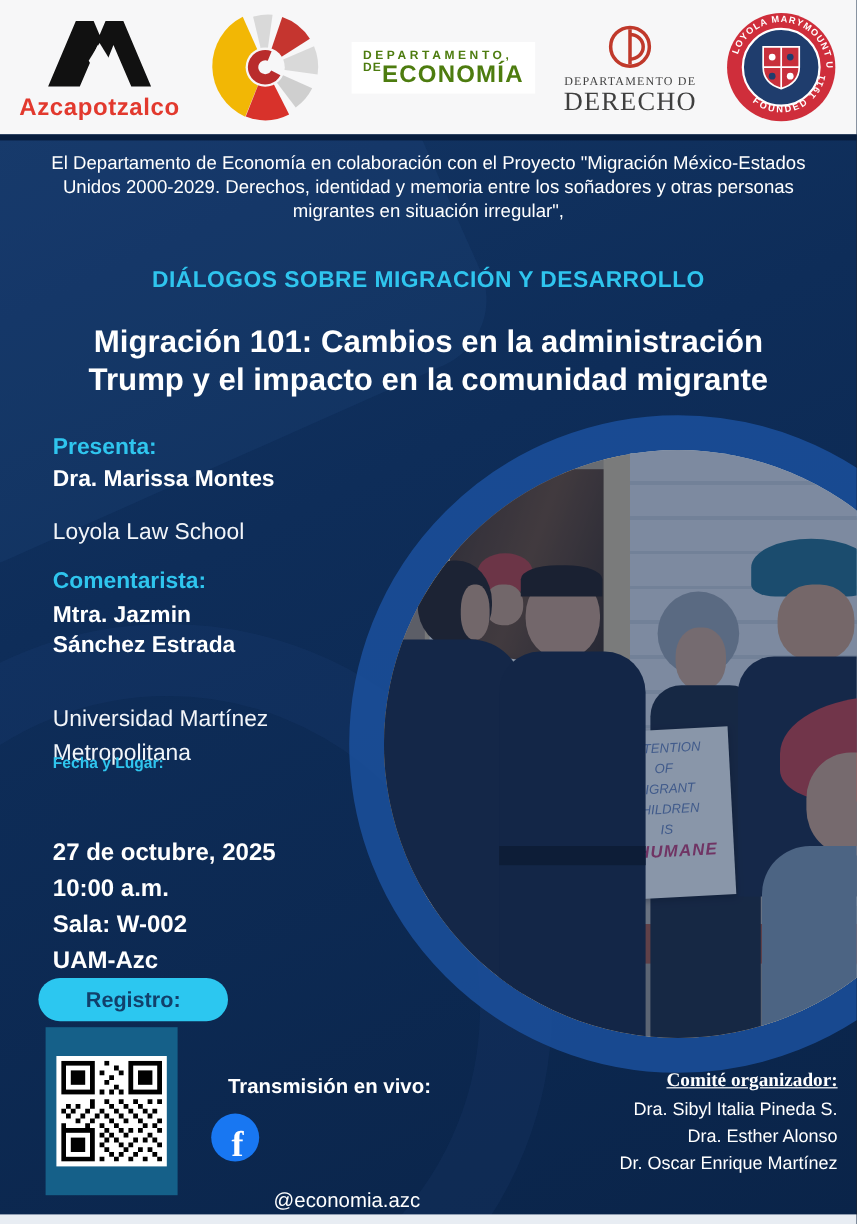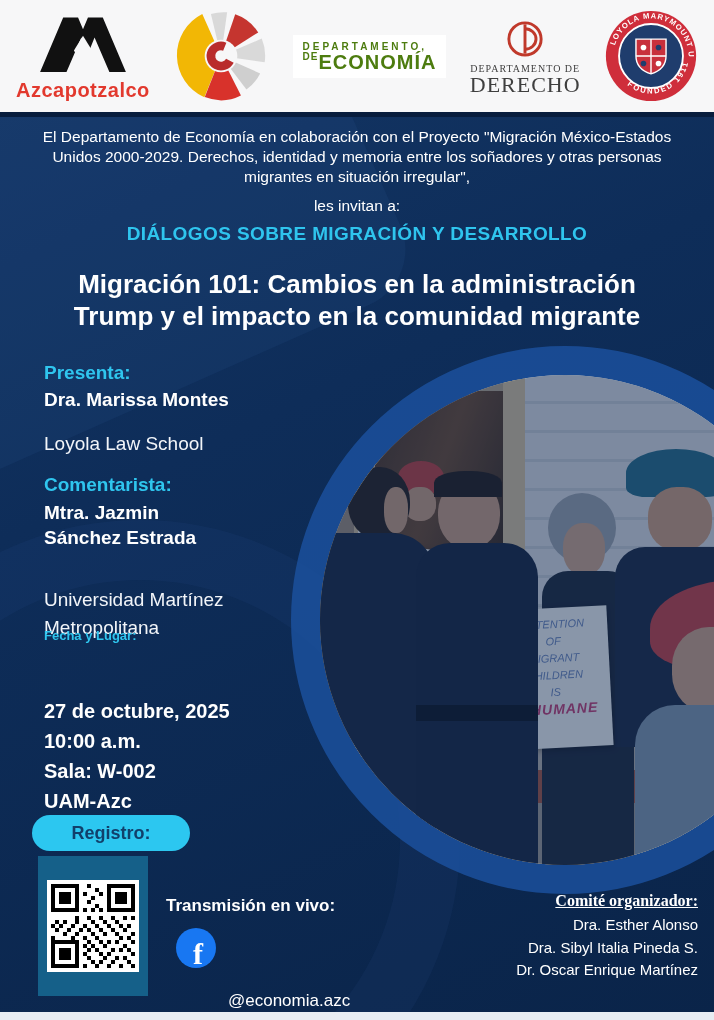--- a/index.html
+++ b/index.html
@@ -39,21 +39,21 @@
   .white-name{position:absolute;left:44px;color:#fff;font-size:19px;font-weight:bold;line-height:1.32;z-index:5;}
   .white-affil{position:absolute;left:44px;color:#f2f5f9;font-size:19px;line-height:1.45;z-index:5;}
   .schedule{position:absolute;left:44px;top:696px;color:#fff;font-size:20px;font-weight:bold;line-height:1.5;z-index:5;}
   .registro{position:absolute;left:32px;top:815px;width:158px;height:36px;background:#2cc7f0;border-radius:18px;
     display:flex;align-items:center;justify-content:center;color:#11406b;font-size:18px;font-weight:bold;
     z-index:5;cursor:pointer;border:none;}
   
   .qr-frame{position:absolute;left:38px;top:856px;width:110px;height:140px;background:#156089;z-index:5;
     display:flex;align-items:center;justify-content:center;}
   .qr-white{background:#fff;width:92px;height:92px;display:flex;align-items:center;justify-content:center;}
-  .live-label{position:absolute;left:166px;top:896px;color:#fff;font-size:17px;font-weight:bold;z-index:5;}
+  .live-label{position:absolute;left:190px;top:896px;color:#fff;font-size:17px;font-weight:bold;z-index:5;}
   .fb-icon{position:absolute;left:176px;top:928px;width:40px;height:40px;border-radius:50%;background:#1877f2;
     display:flex;align-items:flex-end;justify-content:center;overflow:hidden;z-index:5;cursor:pointer;}
   .fb-f{color:#fff;font-size:30px;font-weight:bold;font-family:"Liberation Serif",serif;line-height:.95;transform:translateX(2px);}
   .fb-handle{position:absolute;left:228px;top:991px;color:#fff;font-size:17px;z-index:5;cursor:pointer;}
   .committee{position:absolute;right:16px;top:892px;text-align:right;color:#fff;z-index:5;}
   .committee-title{font-size:16px;font-weight:bold;text-decoration:underline;margin-bottom:4px;font-family:Liberation Serif, serif;}
   .committee-member{font-size:15px;line-height:1.5;}
   
   .photo{position:absolute;left:320px;top:375px;width:490px;height:490px;border-radius:50%;overflow:hidden;
     background:#8d9aa8;z-index:3;}
@@ -132,21 +132,20 @@
       </svg>
     </div>
   </div>
   <div class="header-underline"></div>
 
   <div class="swirl1"></div>
   <div class="swirl2"></div>
   <div class="halo"></div>
 
   <div class="intro">El Departamento de Economía en colaboración con el Proyecto "Migración México-Estados Unidos 2000-2029. Derechos, identidad y memoria entre los soñadores y otras personas migrantes en situación irregular",</div>
-  <div class="invite">les invitan a:</div>
   <div class="series">DIÁLOGOS SOBRE MIGRACIÓN Y DESARROLLO</div>
   <div class="title">Migración 101: Cambios en la administración Trump y el impacto en la comunidad migrante</div>
 
   <div class="cyan-label" style="top:362px">Presenta:</div>
   <div class="white-name" style="top:387px">Dra. Marissa Montes</div>
   <div class="white-affil" style="top:430px">Loyola Law School</div>
 
   <div class="cyan-label" style="top:474px">Comentarista:</div>
   <div class="white-name" style="top:500px">
     <div>Mtra. Jazmin</div>
@@ -250,19 +249,19 @@
   </div>
 
   <div class="live-label">Transmisión en vivo:</div>
   <div class="fb-icon">
       <span class="fb-f">f</span>
     </div>
   <div class="fb-handle">@economia.azc</div>
 
   <div class="committee">
     <div class="committee-title">Comité organizador:</div>
+    <div class="committee-member">Dra. Sibyl Italia Pineda S.</div>
     <div class="committee-member">Dra. Esther Alonso</div>
-    <div class="committee-member">Dra. Sibyl Italia Pineda S.</div>
     <div class="committee-member">Dr. Oscar Enrique Martínez</div>
   </div>
 
   <div class="bottom-strip"></div>
 </div>
 
 </body></html>

